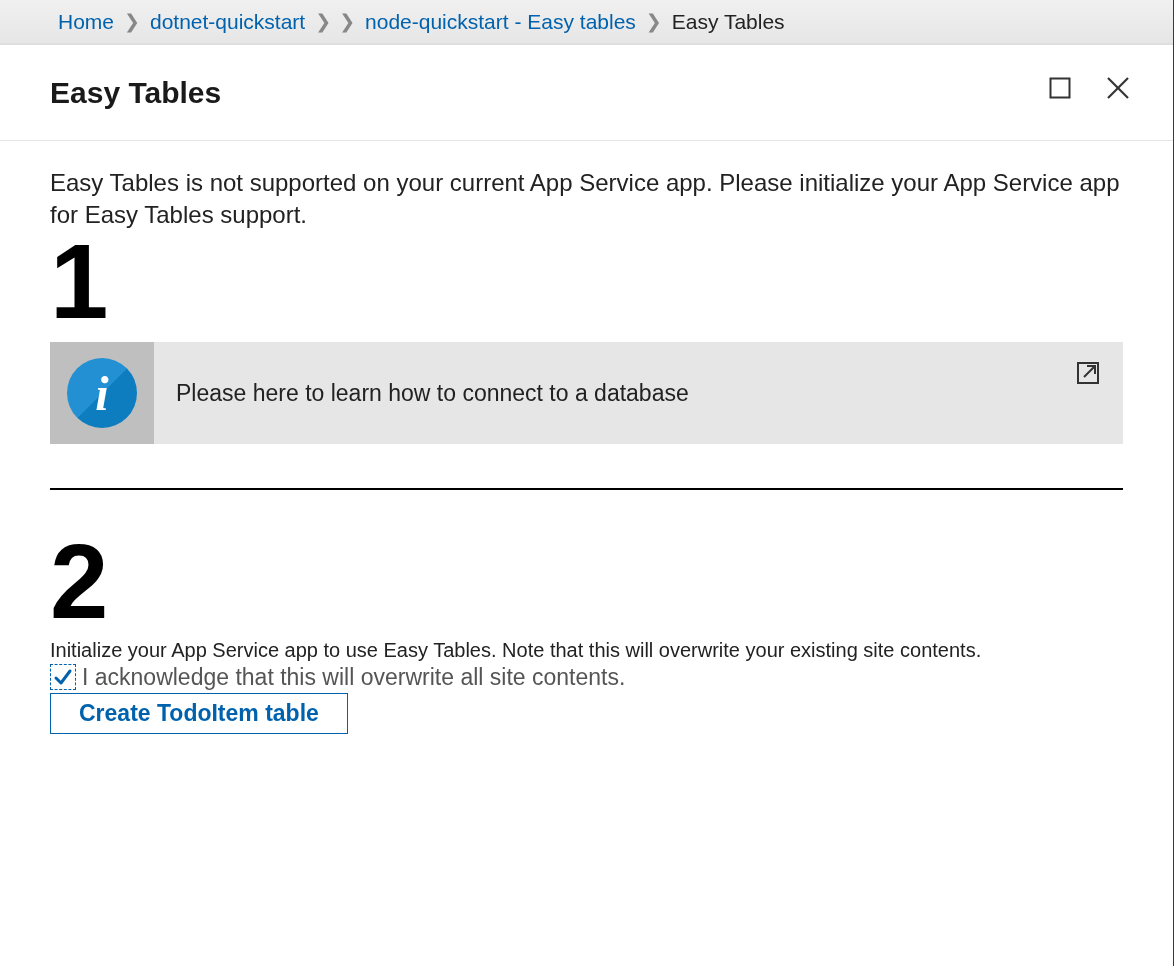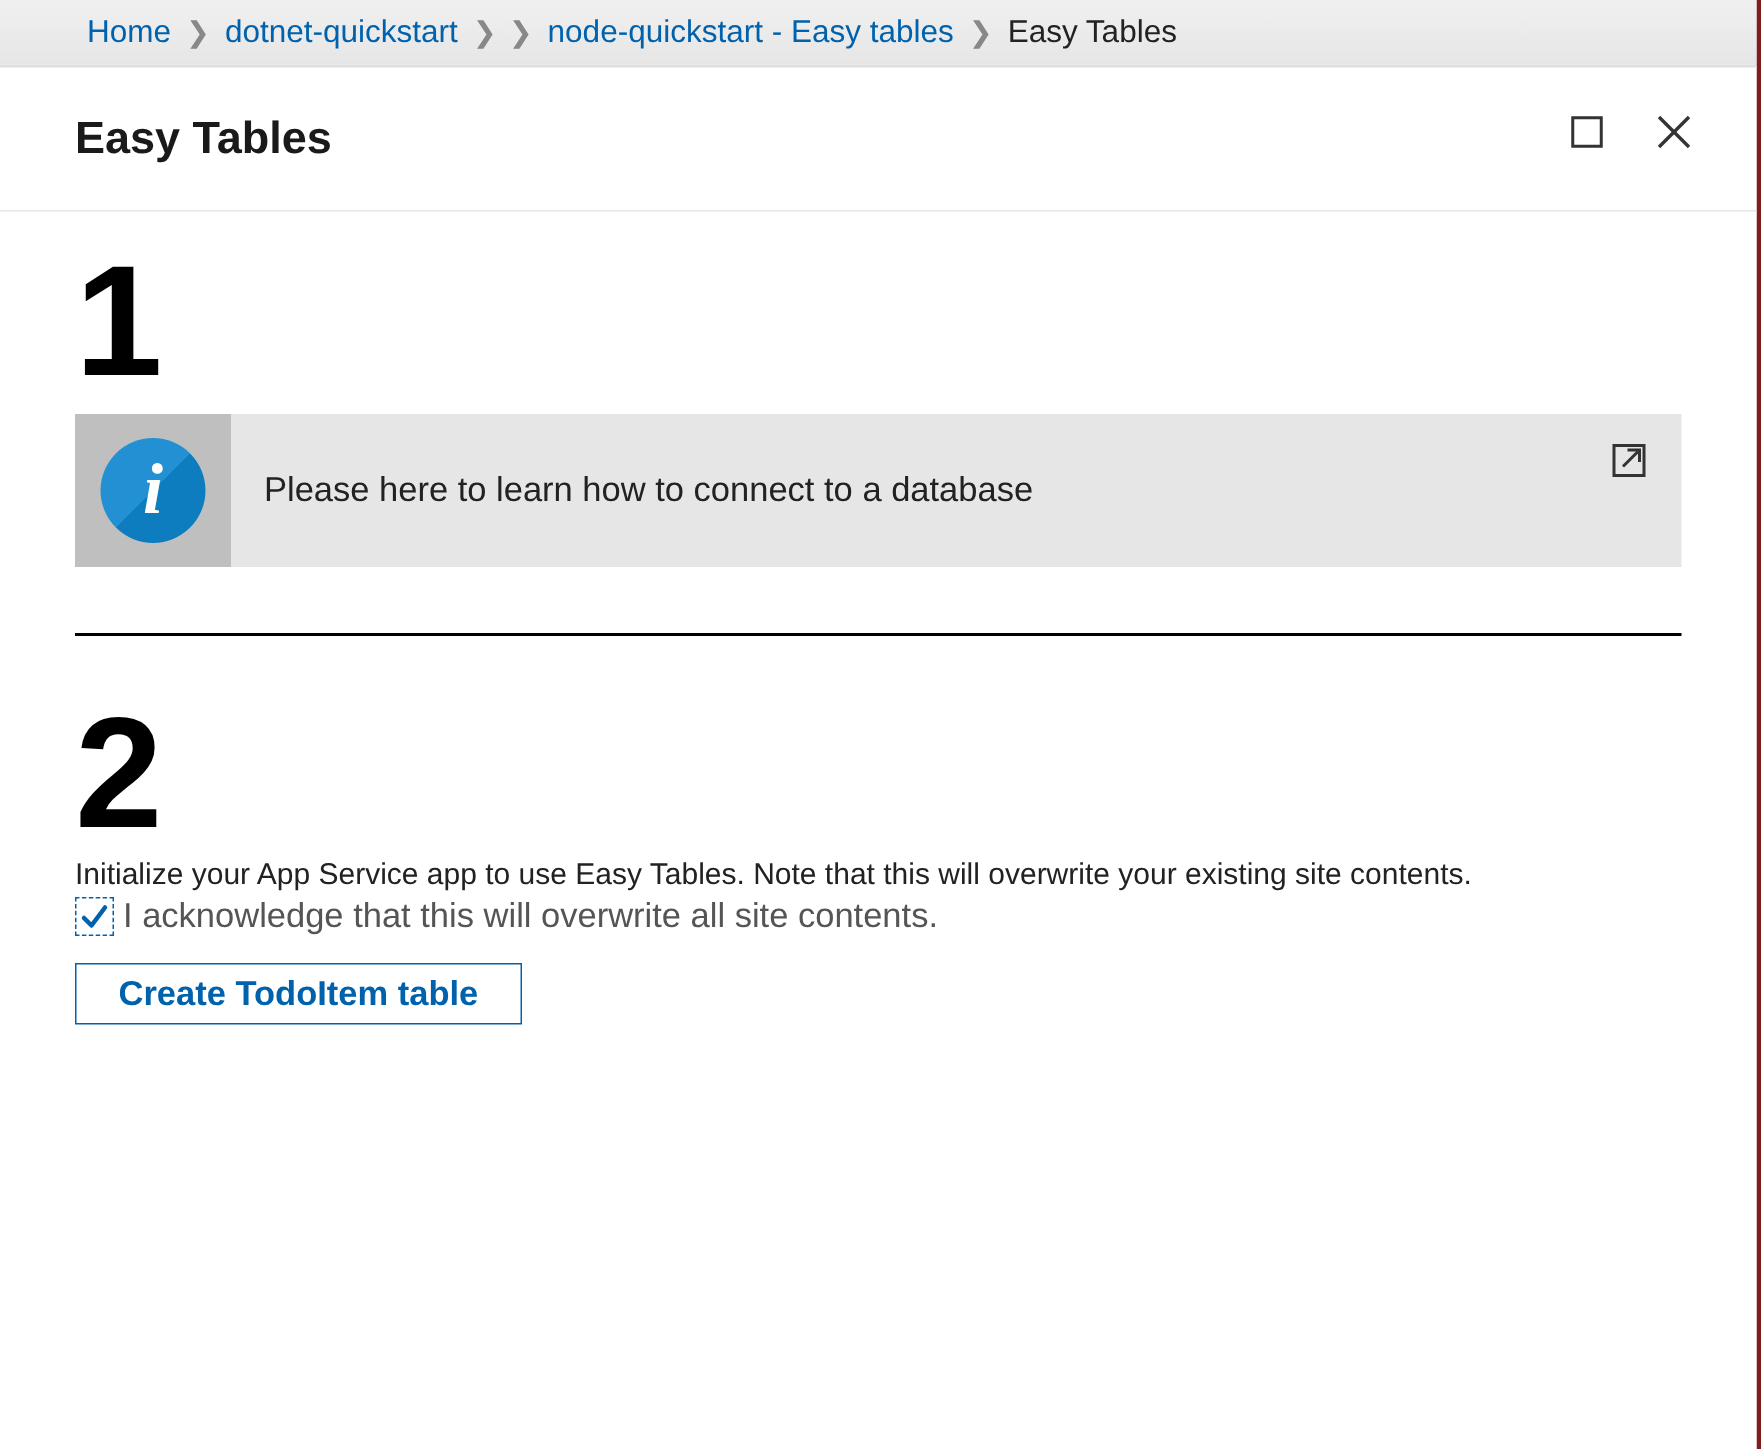--- a/index.html
+++ b/index.html
@@ -9,21 +9,21 @@
   font-family: "Segoe UI", -apple-system, BlinkMacSystemFont, sans-serif;
   font-size: 21px;
   background: #ffffff;
   overflow: hidden;
 }
 .root {
   width: 1174px;
   height: 966px;
   position: relative;
   background: #ffffff;
-  border-right: 3px solid #7f1d1d;
+  border-right: 1px solid #7f1d1d;
 }
 .breadcrumb {
   height: 44px;
   background: linear-gradient(to bottom, #f0f0f0, #e6e6e6);
   border-bottom: 1px solid #e0e0e0;
   display: flex;
   align-items: center;
   padding: 0 0 0 52px;
   font-size: 21px;
   white-space: nowrap;
@@ -183,21 +183,21 @@
   color: #0062ad;
   background: #fff;
   cursor: pointer;
 }
 .ack-label {
   font-size: 23px;
   color: #555;
 }
 .create-btn {
   display: inline-block;
-  margin-top: 18px;
+  margin-top: 2px;
   border: 1.5px solid #0062ad;
   color: #0062ad;
   font-size: 23px;
   font-weight: 600;
   padding: 6px 28px;
   background: #fff;
   cursor: pointer;
 }
 </style>
 </head>
@@ -230,20 +230,21 @@
           <svg width="26" height="26" viewBox="0 0 26 26">
               <line x1="3" y1="3" x2="23" y2="23" stroke="#333" stroke-width="2.2"></line>
               <line x1="23" y1="3" x2="3" y2="23" stroke="#333" stroke-width="2.2"></line>
             </svg>
         </div>
       </div>
     </div>
 
     <div class="blade-content">
 
+      <div class="intro">Easy Tables is not supported on your current App Service app. Please initialize your App Service app for Easy Tables support.</div>
 
       <div class="step-row">
         <div class="step-num">1</div>
       </div>
 
       <div class="info-bar">
         <div class="info-icon-wrap">
           <div class="info-icon-circle">i</div>
         </div>
         <div class="info-text">Please here to learn how to connect to a database</div>

